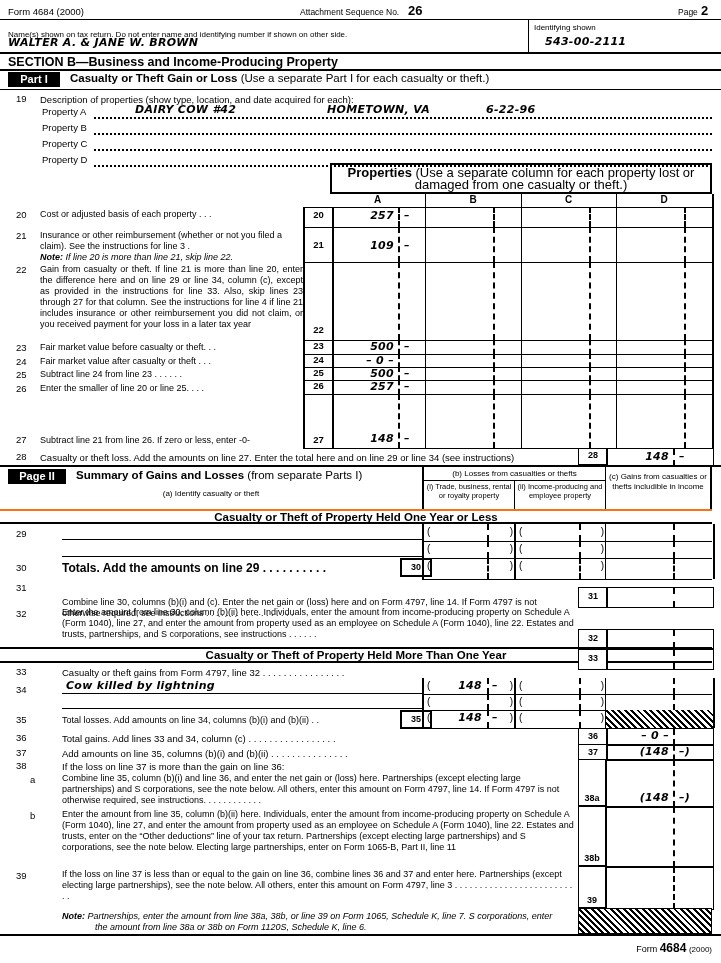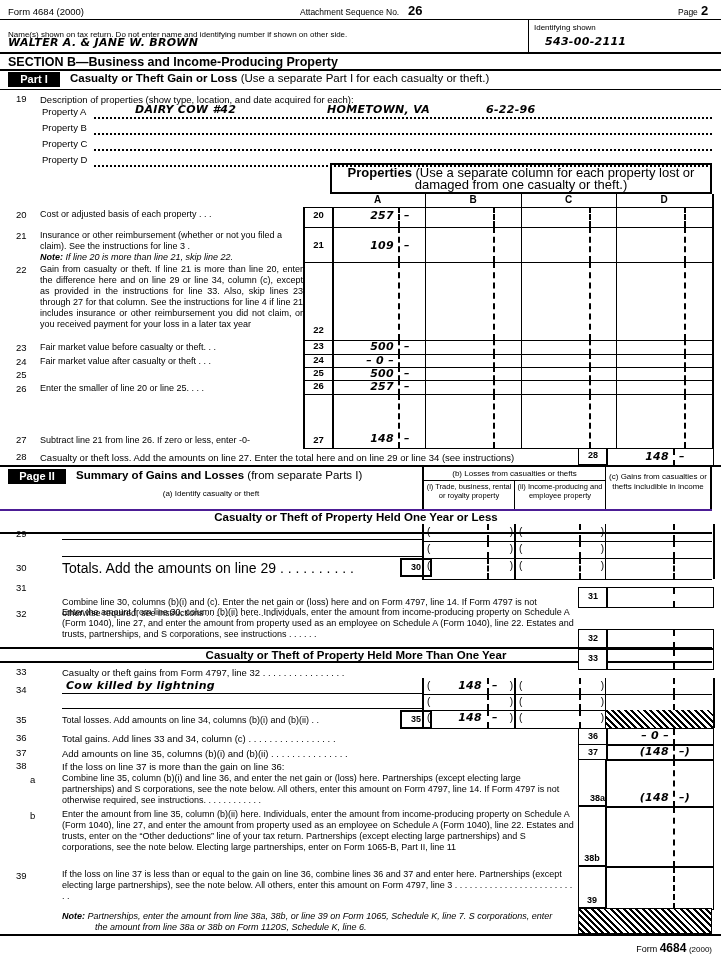--- a/index.html
+++ b/index.html
@@ -256,20 +256,21 @@
   <div class="a nm" style="left:16px;top:264px;">22</div>
   <div class="a tx" style="left:40px;top:264px;width:263px;text-align:justify;">Gain from casualty or theft. If line 21 is more than line 20, enter the difference here and on line 29 or line 34, column (c), except as provided in the instructions for line 33. Also, skip lines 23 through 27 for that column. See the instructions for line 4 if line 21 includes insurance or other reimbursement you did not claim, or you received payment for your loss in a later tax year</div>
 
   <div class="a nm" style="left:16px;top:342px;">23</div>
   <div class="a tx" style="left:40px;top:342px;width:262px;">Fair market value before casualty or theft.   .    .</div>
 
   <div class="a nm" style="left:16px;top:356px;">24</div>
   <div class="a tx" style="left:40px;top:356px;width:262px;">Fair market value after casualty or theft   .    .    .</div>
 
   <div class="a nm" style="left:16px;top:369px;">25</div>
+  <div class="a tx" style="left:40px;top:369px;width:262px;">Subtract line 24 from line 23    .    .    .    .    .    .</div>
 
   <div class="a nm" style="left:16px;top:383px;">26</div>
   <div class="a tx" style="left:40px;top:383px;width:262px;">Enter the smaller of line 20 or line 25.    .    .    .</div>
 
   <div class="a nm" style="left:16px;top:434px;">27</div>
   <div class="a tx" style="left:40px;top:435px;width:270px;">Subtract line 21 from line 26. If zero or less, enter -0-</div>
 
   <div class="a nm" style="left:16px;top:451px;">28</div>
   <div class="a tx" style="left:40px;top:452px;width:535px;font-size:9.5px;">Casualty or theft loss. Add the amounts on line 27. Enter the total here and on line 29 or line 34 (see instructions)</div>
   <div class="nbx" style="left:578px;top:448px;width:28px;height:14px;padding-top:1px;">28</div>
@@ -285,21 +286,21 @@
     <span class="b">Summary of Gains and Losses</span>
     <span>(from separate Parts I)</span>
   </div>
 
   <div class="a ctr" style="left:422px;top:465px;width:183px;height:16px;border-left:2px solid #000;border-bottom:1.5px solid #000;box-sizing:border-box;font-size:8px;padding-top:4px;">(b) Losses from casualties or thefts</div>
   <div class="a ctr sm" style="left:422px;top:481px;width:92px;height:28px;border-left:2px solid #000;box-sizing:border-box;padding-top:2px;">(i) Trade, business, rental or royalty property</div>
   <div class="a ctr sm" style="left:514px;top:481px;width:91px;height:28px;border-left:1.5px solid #000;box-sizing:border-box;padding-top:2px;">(ii) Income-producing and employee property</div>
   <div class="a ctr" style="left:605px;top:465px;width:107px;height:44px;border-left:1.5px solid #000;border-right:2px solid #000;box-sizing:border-box;font-size:8px;line-height:9.5px;padding-top:7px;">(c) Gains from casualties or thefts includible in income</div>
   <div class="a ctr" style="left:0px;top:489px;width:422px;font-size:8px;">(a) Identify casualty or theft</div>
 
-  <div class="a ctr b" style="left:0;top:509px;width:712px;height:25px;border-top:2px solid #4c1d95;border-bottom:2px solid #000;box-sizing:border-box;font-size:11.5px;">Casualty or Theft of Property Held One Year or Less</div>
+  <div class="a ctr b" style="left:0;top:509px;width:712px;height:15px;border-top:2px solid #f97316;border-bottom:2px solid #000;box-sizing:border-box;font-size:11.5px;">Casualty or Theft of Property Held One Year or Less</div>
 
   <div class="a nm" style="left:16px;top:528px;">29</div>
   <div class="a wline" style="left:62px;top:524px;width:360px;height:15px;"></div>
   <div class="crow" style="top:524px;height:17px;">
     <div class="cbi">
         <span class="po">(</span>
         <div class="dash" style="left:63px;"></div>
         <span class="pc2">)</span>
       </div>
     <div class="cbii">
@@ -323,21 +324,21 @@
         <span class="po">(</span>
         <div class="dash" style="left:63px;"></div>
         <span class="pc2">)</span>
       </div>
     <div class="ccc">
         <div class="dash" style="left:67px;"></div>
       </div>
   </div>
 
   <div class="a nm" style="left:16px;top:562px;">30</div>
-  <div class="a tx" style="left:62px;top:563px;width:335px;font-size:14px;">Totals. Add the amounts on line 29    .     .     .     .     .     .     .     .     .     .</div>
+  <div class="a tx" style="left:62px;top:563px;width:335px;font-size:12px;font-weight:bold;">Totals. Add the amounts on line 29    .     .     .     .     .     .     .     .     .     .</div>
   <div class="nbx" style="left:400px;top:558px;width:28px;height:13px;padding-top:2px;border-width:2px;">30</div>
   <div class="crow" style="top:558px;height:21px;">
     <div class="cbi">
         <span class="po">(</span>
         <div class="dash" style="left:63px;"></div>
         <span class="pc2">)</span>
       </div>
     <div class="cbii">
         <span class="po">(</span>
         <div class="dash" style="left:63px;"></div>
@@ -444,21 +445,21 @@
     <span class="vv hw" style="top:0;">(148</span>
     <span class="vc hw" style="top:0;">–)</span>
   </div>
 
   <div class="a nm" style="left:16px;top:760px;">38</div>
   <div class="a tx" style="left:62px;top:761px;width:512px;font-size:9.5px;">If the loss on line 37 is more than the gain on line 36:</div>
 
   <div class="a nm" style="left:30px;top:774px;">a</div>
   <div class="a tx" style="left:62px;top:773px;width:512px;">Combine line 35, column (b)(i) and line 36, and enter the net gain or (loss) here. Partnerships (except electing large partnerships) and S corporations, see the note below. All others, enter this amount on Form 4797, line 14. If Form 4797 is not otherwise required, see instructions.    .     .     .     .     .     .     .     .     .     .     .</div>
   <div class="a" style="left:578px;top:759px;width:28px;height:47px;border:1.5px solid #000;box-sizing:border-box;">
-    <div class="a b" style="left:0;right:0;bottom:2px;font-size:9px;text-align:right;">38a</div>
+    <div class="a b" style="left:0;right:0;bottom:2px;font-size:9px;text-align:center;">38a</div>
   </div>
   <div class="vbx" style="top:759px;height:47px;">
     <div class="dash" style="left:66px;"></div>
     <span class="vv hw" style="top:31px;">(148</span>
     <span class="vc hw" style="top:31px;">–)</span>
   </div>
 
   <div class="a nm" style="left:30px;top:810px;">b</div>
   <div class="a tx" style="left:62px;top:809px;width:512px;">Enter the amount from line 35, column (b)(ii) here. Individuals, enter the amount from income-producing property on Schedule A (Form 1040), line 27, and enter the amount from property used as an employee on Schedule A (Form 1040), line 22. Estates and trusts, enter on the “Other deductions” line of your tax return. Partnerships (except electing large partnerships) and S corporations, see the note below. Electing large partnerships, enter on Form 1065-B, Part II, line 11</div>
   <div class="a" style="left:578px;top:806px;width:28px;height:60px;border:1.5px solid #000;box-sizing:border-box;">

